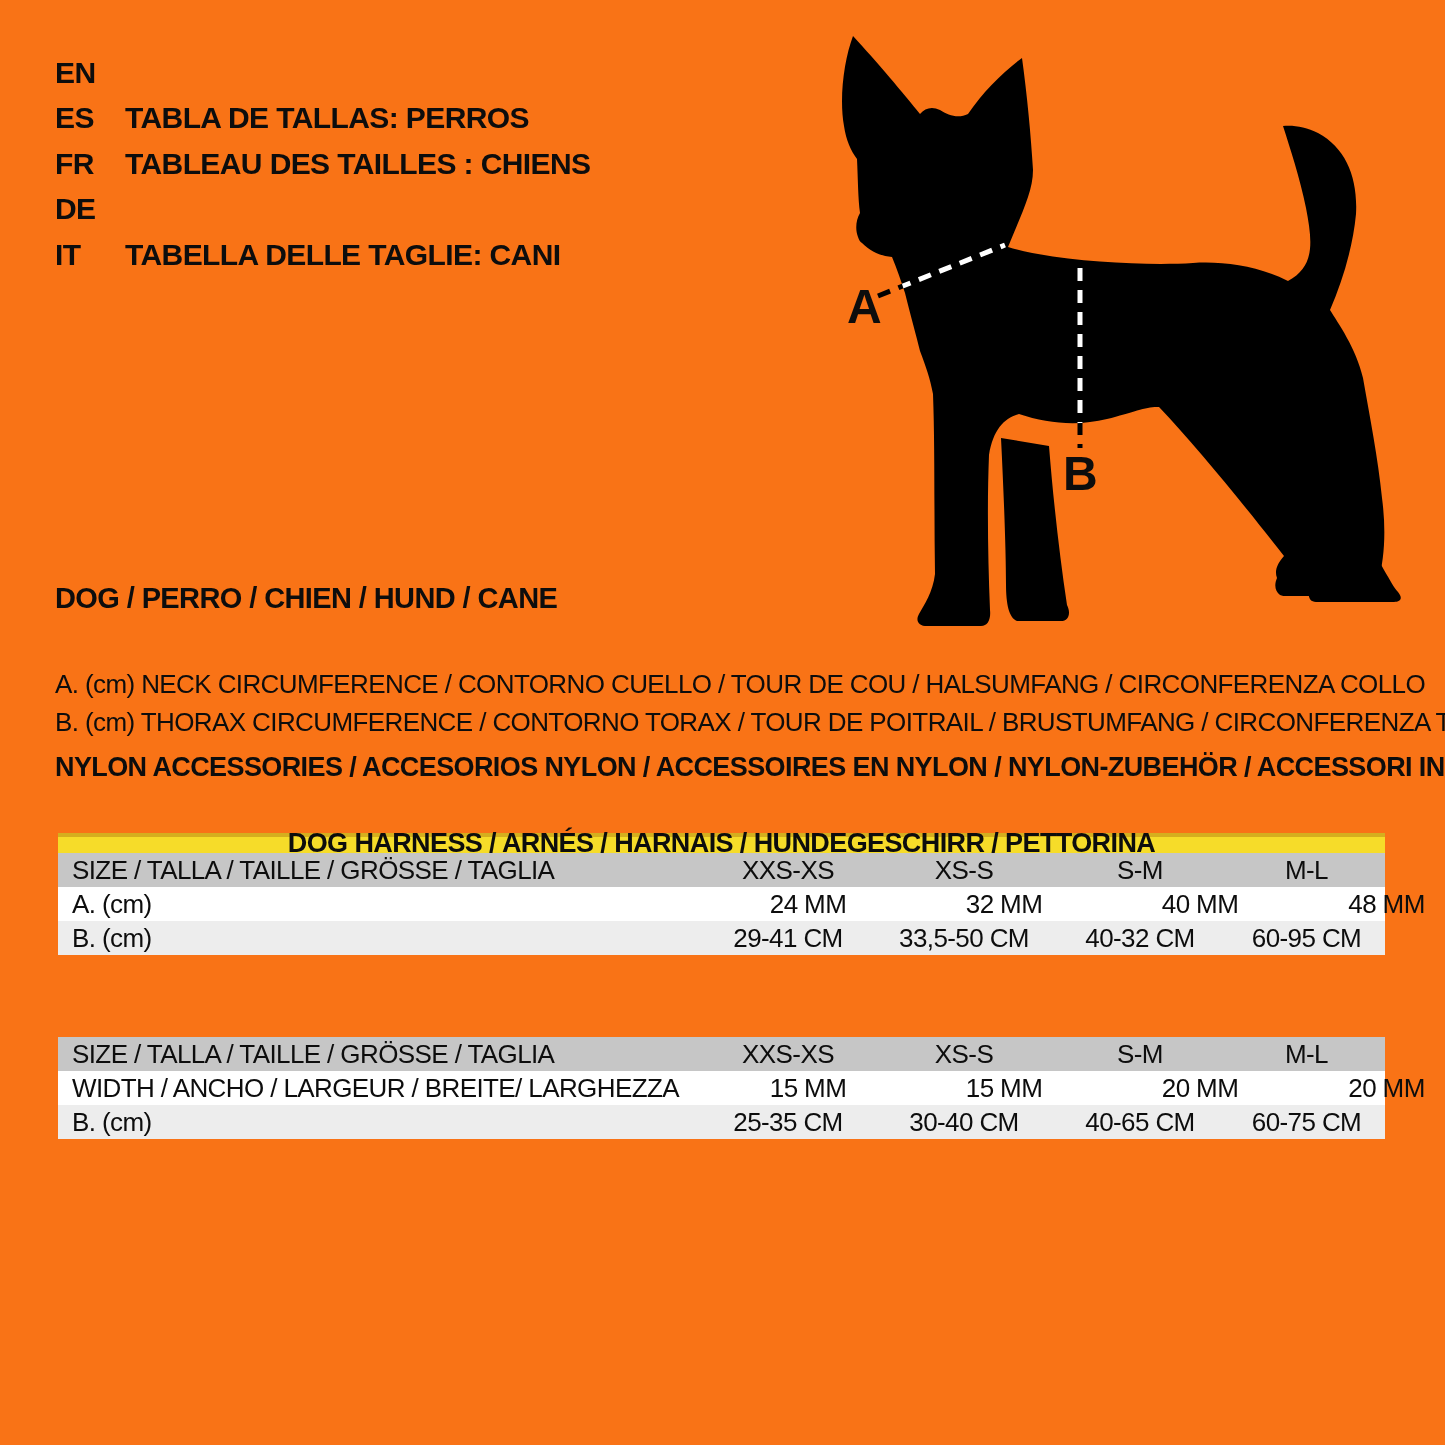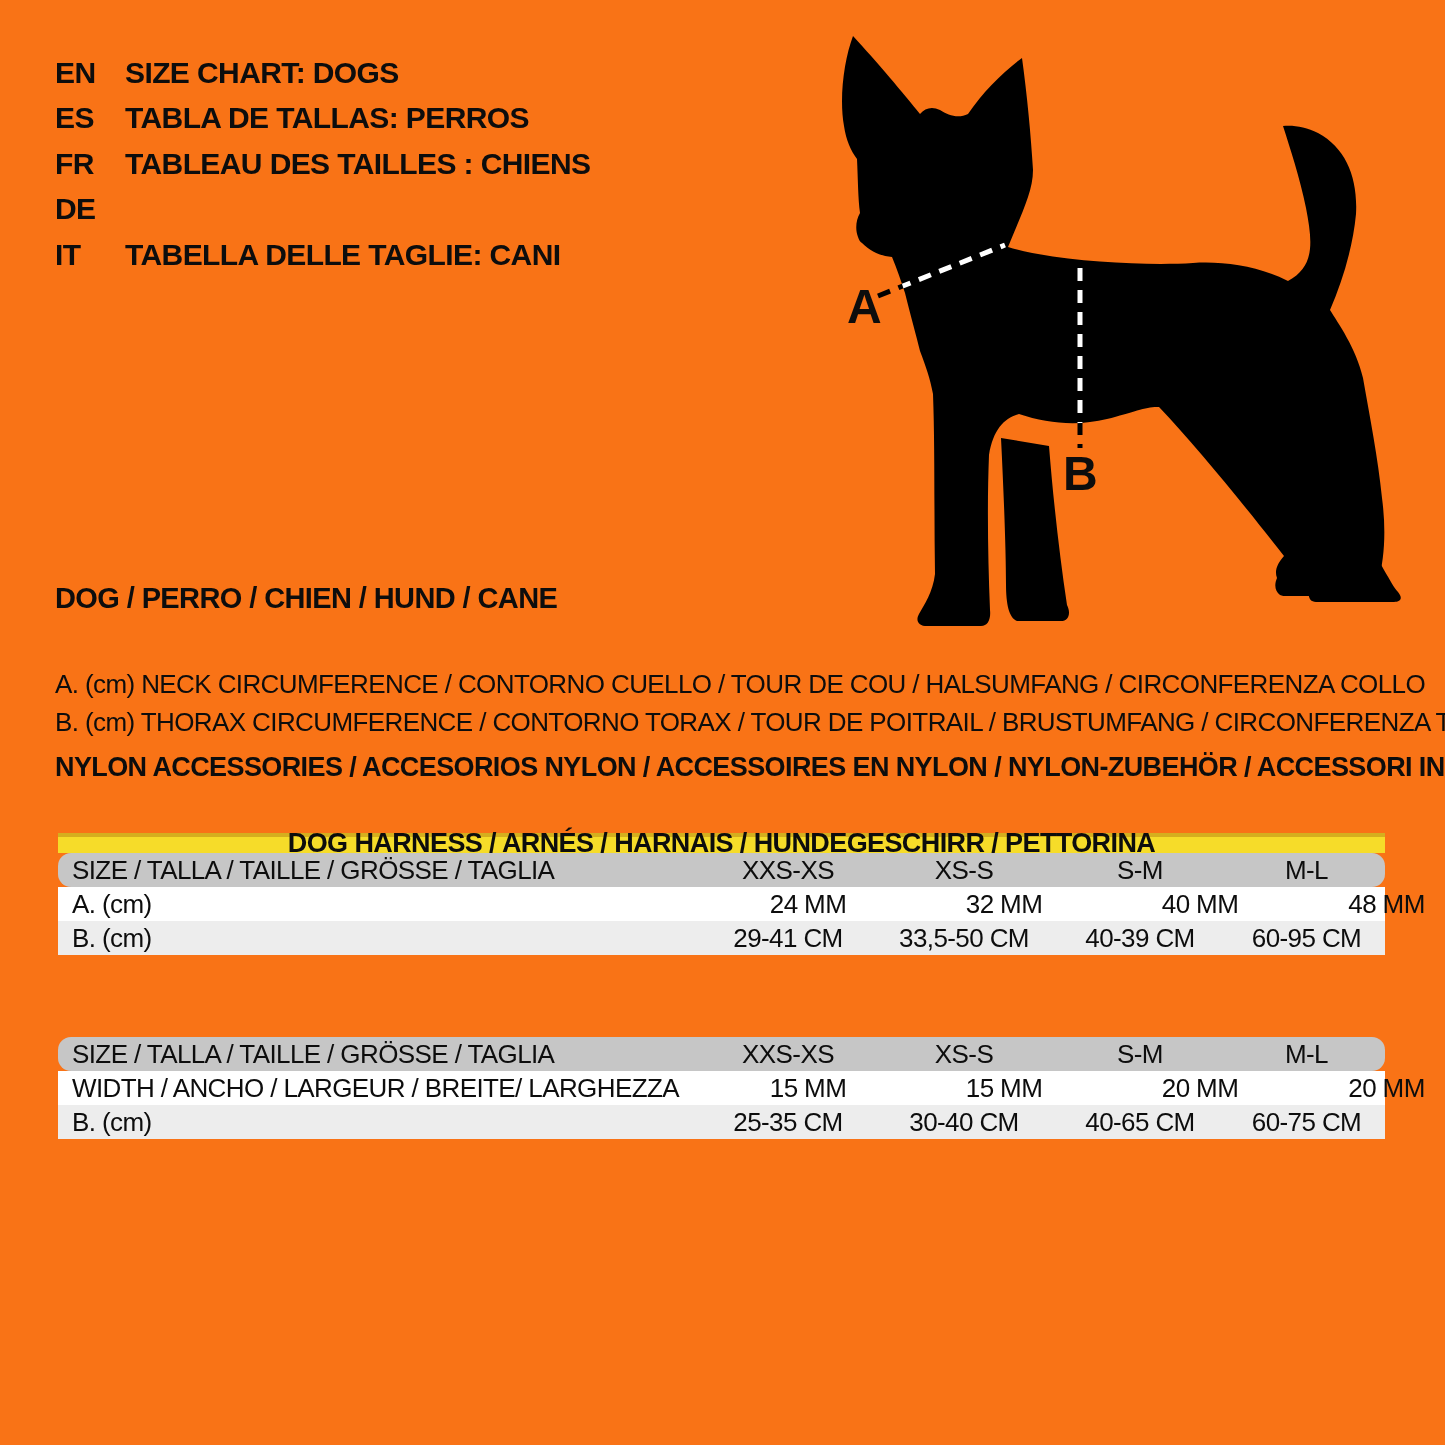--- a/index.html
+++ b/index.html
@@ -19,36 +19,35 @@
   .material{position:absolute;left:55px;top:752px;font-size:27px;font-weight:700;white-space:nowrap;}
   
   .tbl{position:absolute;left:58px;width:1327px;}
   .tbl.t1{top:833px;}
   .tbl.t2{top:1037px;}
   .tbl-title{height:20px;display:flex;align-items:center;justify-content:center;
     font-size:27px;font-weight:700;white-space:nowrap;
     background:linear-gradient(180deg,#D5AF1E 0,#D5AF1E 4px,#F6DC29 4px);}
   .tbl-row{display:grid;grid-template-columns:642px 176px 176px 176px 157px;height:34px;
     align-items:center;font-size:26px;font-weight:500;white-space:nowrap;}
-  .tbl-row.hdr{background:#C6C6C6;border-radius:13px;}
+  .tbl-row.hdr{background:#C6C6C6;}
   .tbl-row.r-white{background:#ffffff;gap:20px;}
   .tbl-row.r-grey{background:#EDEDED;}
   .cell-label{padding-left:14px;text-align:left;}
   .cell-val{text-align:center;}
   svg text{font-family:"Liberation Sans",sans-serif;font-weight:700;}
 </style>
 </head>
 <body>
 
 <div class="page">
 
   <div class="langs">
     <div class="lang-row">
       <span>EN</span>
-      <span>SIZE CHART: DOGS</span>
     </div>
     <div class="lang-row">
       <span>ES</span>
       <span>TABLA DE TALLAS: PERROS</span>
     </div>
     <div class="lang-row">
       <span>FR</span>
       <span>TABLEAU DES TAILLES : CHIENS</span>
     </div>
     <div class="lang-row">
@@ -142,21 +141,21 @@
       <div class="cell-label">A. (cm)</div>
       <div class="cell-val">24 MM</div>
       <div class="cell-val">32 MM</div>
       <div class="cell-val">40 MM</div>
       <div class="cell-val">48 MM</div>
     </div>
     <div class="tbl-row r-grey">
       <div class="cell-label">B. (cm)</div>
       <div class="cell-val">29-41 CM</div>
       <div class="cell-val">33,5-50 CM</div>
-      <div class="cell-val">40-39 CM</div>
+      <div class="cell-val">40-32 CM</div>
       <div class="cell-val">60-95 CM</div>
     </div>
   </div>
 
   <div class="tbl t2">
     <div class="tbl-row hdr">
       <div class="cell-label">SIZE / TALLA / TAILLE / GRÖSSE / TAGLIA</div>
       <div class="cell-val">XXS-XS</div>
       <div class="cell-val">XS-S</div>
       <div class="cell-val">S-M</div>

